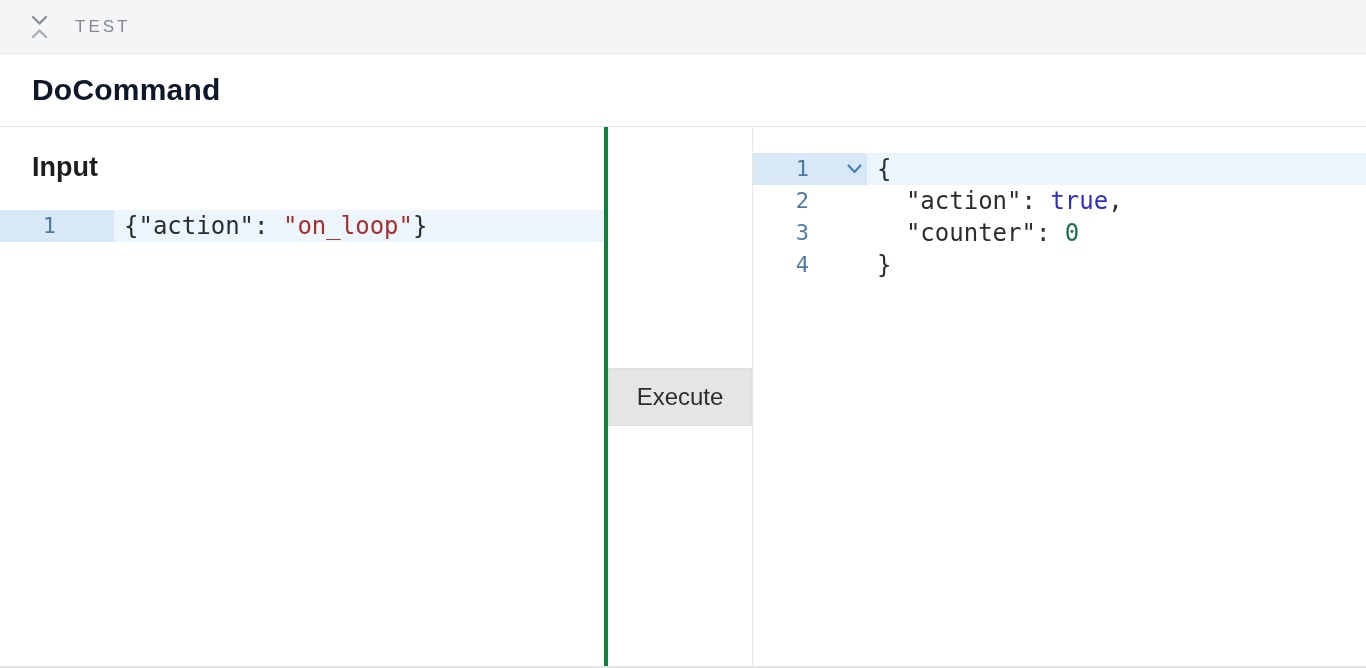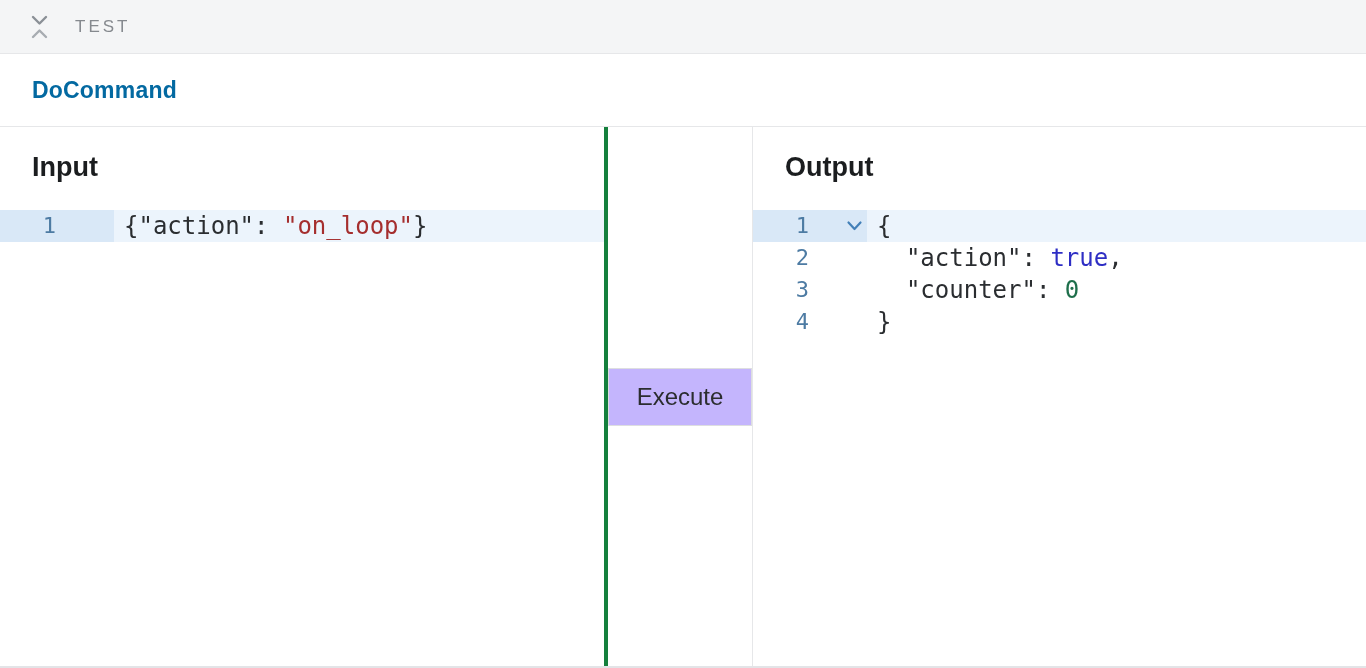--- a/index.html
+++ b/index.html
@@ -7,21 +7,21 @@
     font-family:"Liberation Sans","DejaVu Sans",sans-serif; }
 
   
   .topbar { height:54px; background:#f4f5f6; border-bottom:1px solid #e6e7e9;
     display:flex; align-items:center; padding-left:28px; }
   .collapse-btn { width:22px; height:28px; display:flex; align-items:center; justify-content:center; cursor:pointer; }
   .topbar-title { margin-left:25px; font-size:17px; letter-spacing:3px; color:#85898e; font-weight:500; }
 
   
   .cmd-header { height:73px; border-bottom:1px solid #e6e7e9; display:flex; align-items:center; padding-left:32px; background:#fff; }
-  .cmd-title { font-size:23px; font-weight:700; color:#0369a1; letter-spacing:.2px; }
+  .cmd-title { font-size:30px; font-weight:700; color:#0f172a; letter-spacing:.2px; }
 
   
   .panels { height:541px; display:flex; border-bottom:2px solid #e3e4e7; background:#fff; }
   .panel { position:relative; }
   .panel-input  { width:608px; border-right:4px solid #15803d; }
   .panel-output { flex:1; }
   .middle-col { width:145px; border-right:1px solid #e6e7e9; display:flex; align-items:center; }
 
   .panel-heading { margin-top:23px; padding-left:32px; font-size:27px; line-height:34px; font-weight:700; color:#1b1d1f; }
 
@@ -34,21 +34,21 @@
   .ln { width:62px; text-align:right; padding-right:6px; font-size:22px; color:var(--line-number,#4d7ba3); }
   .fold { flex:1; display:flex; align-items:center; justify-content:flex-end; padding-right:4px; }
   .ed-code { flex:1; padding-left:10px; white-space:pre; color:var(--code-plain,#2a2d30); }
   .ed-code span { white-space:pre; }
   .tok-plain  { color:var(--code-plain,#2a2d30); }
   .tok-string { color:var(--code-string,#a52e2e); }
   .tok-atom   { color:var(--code-atom,#2e2ec4); }
   .tok-number { color:var(--code-number,#1e6f4b); }
 
   
-  .execute-btn { width:100%; height:58px; background:#c4b5fd; border:1px solid #dddee0;
+  .execute-btn { width:100%; height:58px; background:#e5e5e5; border:1px solid #dddee0;
     font-family:"Liberation Sans","DejaVu Sans",sans-serif; font-size:24px; color:#2b2d2f; cursor:pointer; }
 </style>
 </head>
 <body>
 
 <div class="topbar">
   <span class="collapse-btn">
     <svg width="17" height="26" viewBox="0 0 17 26">
       <polyline points="2,3 8.5,9.5 15,3" fill="none" stroke="#8a9096" stroke-width="2.4" stroke-linecap="round" stroke-linejoin="round"></polyline>
       <polyline points="2,23 8.5,16.5 15,23" fill="none" stroke="#a7acb1" stroke-width="2.4" stroke-linecap="round" stroke-linejoin="round"></polyline>
@@ -74,21 +74,20 @@
           <div class="ed-code"><span class="tok-plain">{"action": </span><span class="tok-string">"on_loop"</span><span class="tok-plain">}</span></div>
         </div>
       </div>
   </div>
 
   <div class="middle-col">
     <button class="execute-btn">Execute</button>
   </div>
 
   <div class="panel panel-output">
-    <div class="panel-heading">Output</div>
     <div class="editor">
         <div class="ed-line active">
           <div class="ed-gutter">
             <span class="ln">1</span>
             <span class="fold">
               <svg width="17" height="12" viewBox="0 0 17 12">
                 <polyline points="2.5,2.5 8.5,9 14.5,2.5" fill="none" stroke="#4380b8" stroke-width="2.2" stroke-linecap="round" stroke-linejoin="round"></polyline>
               </svg>
             </span>
           </div>

